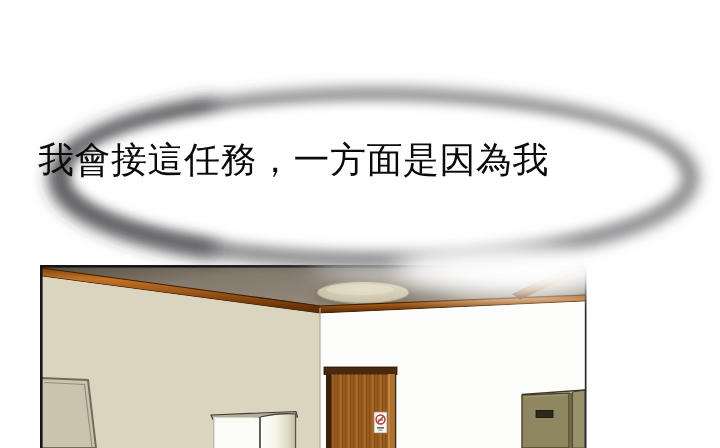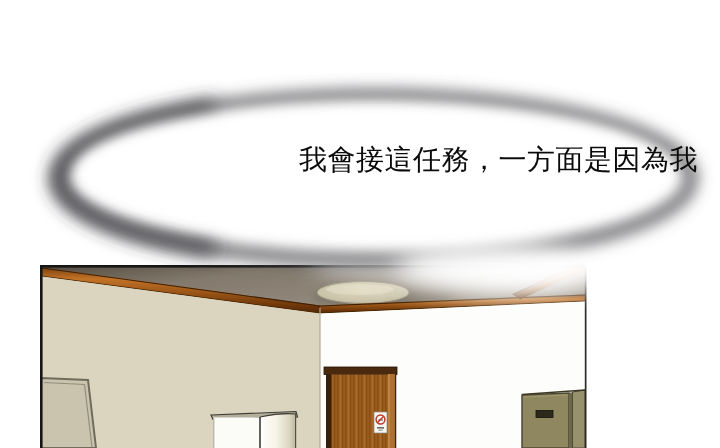--- a/index.html
+++ b/index.html
@@ -3,21 +3,21 @@
 <meta charset="utf-8">
 <style>
   html,body{margin:0;padding:0;background:#ffffff;}
   .stage{
     position:relative;width:720px;height:448px;overflow:hidden;background:#ffffff;
     font-family:"Liberation Sans","DejaVu Sans",sans-serif;
   }
   .stage svg{position:absolute;left:0;top:0;}
   .bubble-text{
     position:absolute;left:38px;top:141px;width:660px;height:118px;
-    text-align:right;color:#0b0b0b;font-size:28px;line-height:38px;
+    text-align:left;color:#0b0b0b;font-size:36px;line-height:38px;
     font-weight:500;letter-spacing:0.5px;white-space:nowrap;z-index:5;
   }
   .bubble-text .line{display:block;}
 </style>
 </head>
 <body>
 
 <div class="stage">
 
   <svg width="720" height="448" viewBox="0 0 720 448">

